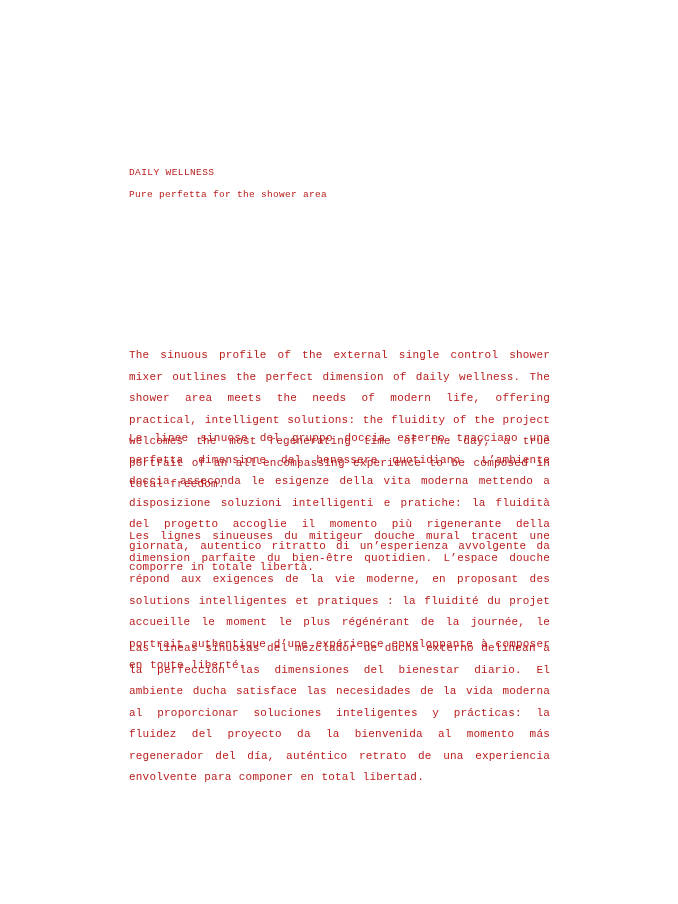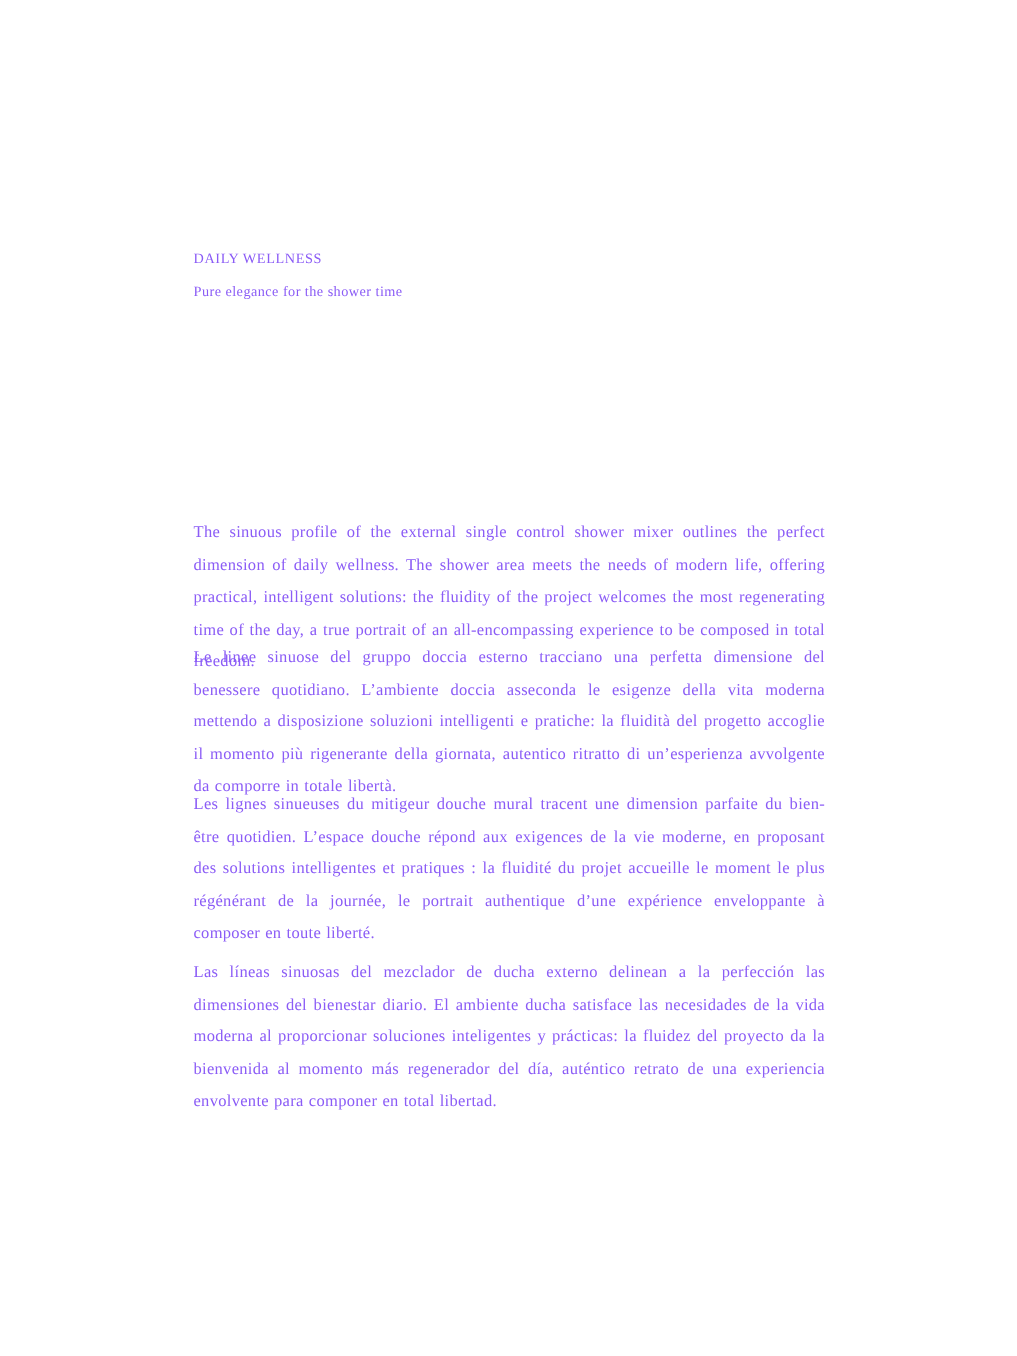--- a/index.html
+++ b/index.html
@@ -5,22 +5,22 @@
   html, body {
     margin: 0;
     padding: 0;
     background: #ffffff;
   }
   .page {
     position: relative;
     width: 678px;
     height: 904px;
     background: #ffffff;
-    font-family: Liberation Serif, serif;
-    color: #8b5cf6;
+    font-family: Liberation Mono, monospace;
+    color: #b91c1c;
     overflow: hidden;
   }
   .text-col {
     position: absolute;
     left: 129px;
     width: 421px;
   }
   .doc-title {
     top: 167px;
     font-size: 9.5px;
@@ -47,21 +47,21 @@
   .para-fr { top: 526px; }
   .para-es { top: 638px; }
 </style>
 </head>
 <body>
 
 <div class="page">
 
   <div class="text-col doc-title">DAILY WELLNESS</div>
 
-  <div class="text-col doc-subtitle">Pure elegance for the shower time</div>
+  <div class="text-col doc-subtitle">Pure perfetta for the shower area</div>
 
   <div class="text-col para para-en">The sinuous profile of the external single control shower mixer outlines the perfect dimension of daily wellness. The shower area meets the needs of modern life, offering practical, intelligent solutions: the fluidity of the project welcomes the most regenerating time of the day, a true portrait of an all-encompassing experience to be composed in total freedom.</div>
 
   <div class="text-col para para-it">Le linee sinuose del gruppo doccia esterno tracciano una perfetta dimensione del benessere quotidiano. L’ambiente doccia asseconda le esigenze della vita moderna mettendo a disposizione soluzioni intelligenti e pratiche: la fluidità del progetto accoglie il momento più rigenerante della giornata, autentico ritratto di un’esperienza avvolgente da comporre in totale libertà.</div>
 
   <div class="text-col para para-fr">Les lignes sinueuses du mitigeur douche mural tracent une dimension parfaite du bien-être quotidien. L’espace douche répond aux exigences de la vie moderne, en proposant des solutions intelligentes et pratiques : la fluidité du projet accueille le moment le plus régénérant de la journée, le portrait authentique d’une expérience enveloppante à composer en toute liberté.</div>
 
   <div class="text-col para para-es">Las líneas sinuosas del mezclador de ducha externo delinean a la perfección las dimensiones del bienestar diario. El ambiente ducha satisface las necesidades de la vida moderna al proporcionar soluciones inteligentes y prácticas: la fluidez del proyecto da la bienvenida al momento más regenerador del día, auténtico retrato de una experiencia envolvente para componer en total libertad.</div>
 
 </div>

